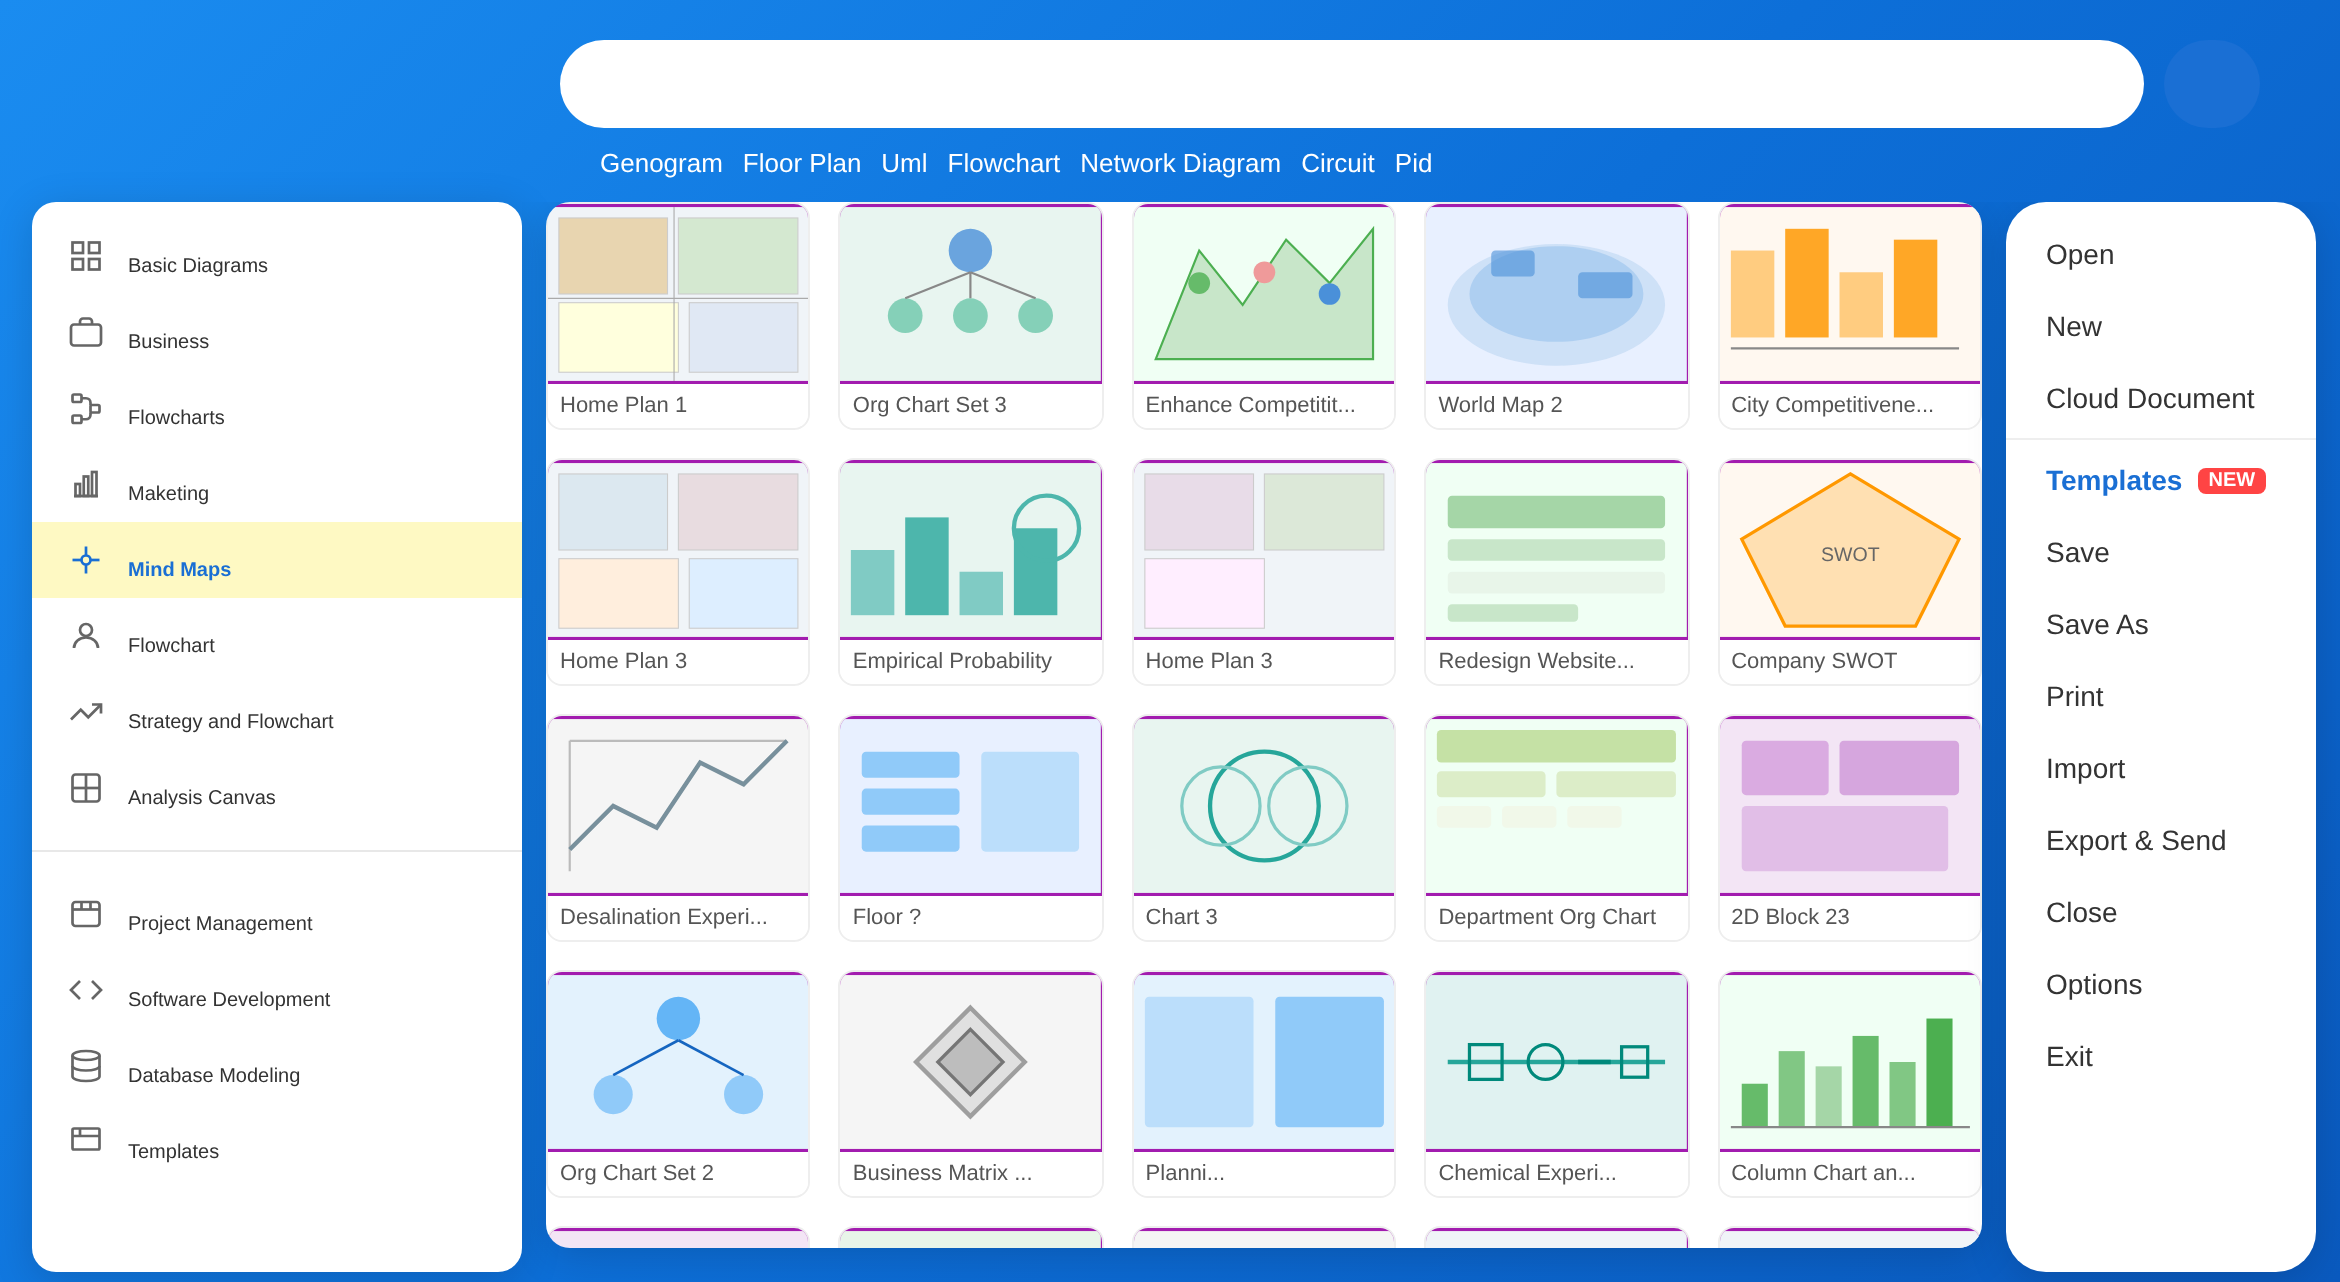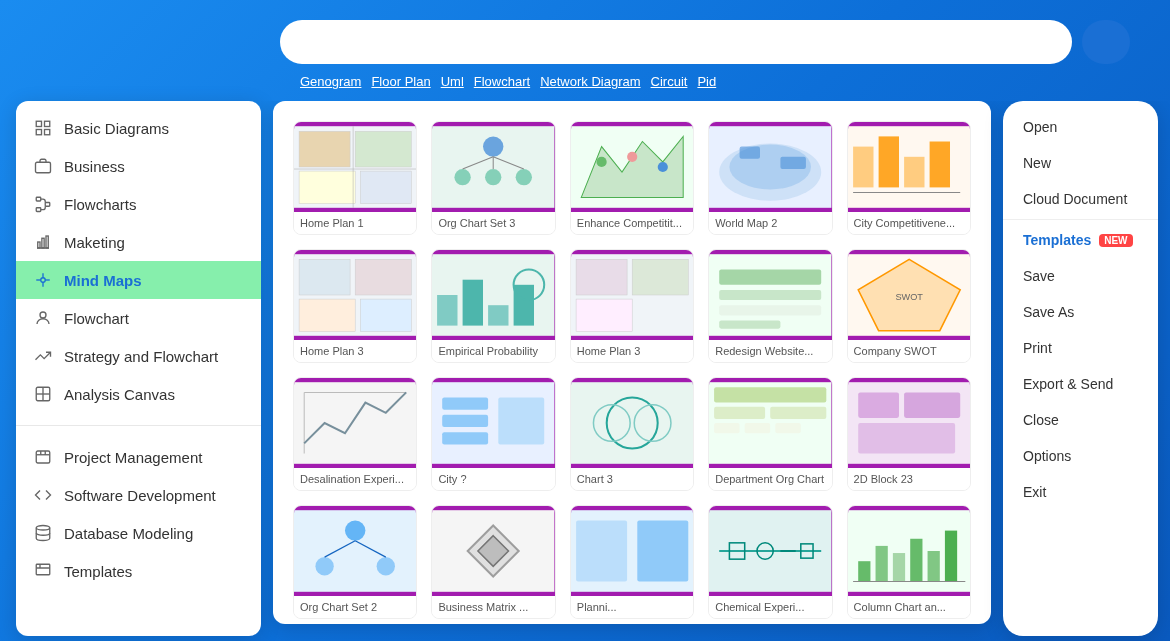--- a/index.html
+++ b/index.html
@@ -43,21 +43,20 @@
       cursor: pointer;
       white-space: nowrap;
     }
     .trending {
       display: flex;
       align-items: center;
       gap: 10px;
       font-size: 13px;
       color: white;
       padding-left: 10px;
-      text-decoration: underline;
     }
     .trending-label {
       font-weight: 600;
       color: rgba(255,255,255,0.9);
     }
     .trending-tag {
       color: white;
       cursor: pointer;
       text-decoration: none;
       font-size: 13px;
@@ -83,30 +82,30 @@
     .sidebar-section {
       padding: 8px 0;
     }
     .sidebar-divider {
       height: 1px;
       background: #e8e8e8;
       margin: 4px 0;
     }
     .sidebar-item {
       display: flex;
-      align-items: center;
+      align-items: flex-end;
       gap: 10px;
       padding: 8px 16px;
       cursor: pointer;
-      font-size: 15px;
+      font-size: 10px;
       color: #333;
       transition: background 0.15s;
     }
     .sidebar-item.active {
-      background: #86efac;
+      background: #fef9c3;
       color: #1a6fd4;
       font-weight: 600;
     }
     .sidebar-icon {
       width: 22px;
       height: 22px;
       flex-shrink: 0;
       display: flex;
       align-items: center;
       justify-content: center;
@@ -122,21 +121,21 @@
       padding: 0 12px 0 12px;
       overflow: hidden;
     }
 
     
     .templates-container {
       flex: 1;
       background: white;
       border-radius: 12px;
       overflow-y: auto;
-      padding: 20px;
+      padding: 0;
       box-shadow: 0 4px 20px rgba(0,0,0,0.15);
       margin-bottom: 28px;
     }
     .templates-grid {
       display: grid;
       grid-template-columns: repeat(5, 1fr);
       gap: 14px;
     }
     .template-card {
       cursor: pointer;
@@ -506,21 +505,21 @@
           <div class="template-card">
             <div class="template-thumb">
               <svg viewBox="0 0 120 80" width="100%" height="100%">
                 <rect width="120" height="80" fill="#e8f0ff"></rect>
                 <rect x="10" y="15" width="45" height="12" fill="#90caf9" rx="2"></rect>
                 <rect x="10" y="32" width="45" height="12" fill="#90caf9" rx="2"></rect>
                 <rect x="10" y="49" width="45" height="12" fill="#90caf9" rx="2"></rect>
                 <rect x="65" y="15" width="45" height="46" fill="#bbdefb" rx="2"></rect>
               </svg>
             </div>
-            <div class="template-label">City ?</div>
+            <div class="template-label">Floor ?</div>
           </div>
           <div class="template-card">
             <div class="template-thumb">
               <svg viewBox="0 0 120 80" width="100%" height="100%">
                 <rect width="120" height="80" fill="#e8f5f0"></rect>
                 <circle cx="60" cy="40" r="25" fill="none" stroke="#26a69a" stroke-width="2"></circle>
                 <circle cx="40" cy="40" r="18" fill="none" stroke="#80cbc4" stroke-width="1.5"></circle>
                 <circle cx="80" cy="40" r="18" fill="none" stroke="#80cbc4" stroke-width="1.5"></circle>
                 <rect x="25" y="35" width="70" height="10" fill="none"></rect>
               </svg>
@@ -690,20 +689,23 @@
         <div class="right-panel-item">
           <span>Save</span>
         </div>
         <div class="right-panel-item">
           <span>Save As</span>
         </div>
         <div class="right-panel-item">
           <span>Print</span>
         </div>
         <div class="right-panel-item">
+          <span>Import</span>
+        </div>
+        <div class="right-panel-item">
           <span>Export &amp; Send</span>
         </div>
         <div class="right-panel-item">
           <span>Close</span>
         </div>
         <div class="right-panel-item">
           <span>Options</span>
         </div>
         <div class="right-panel-item">
           <span>Exit</span>

